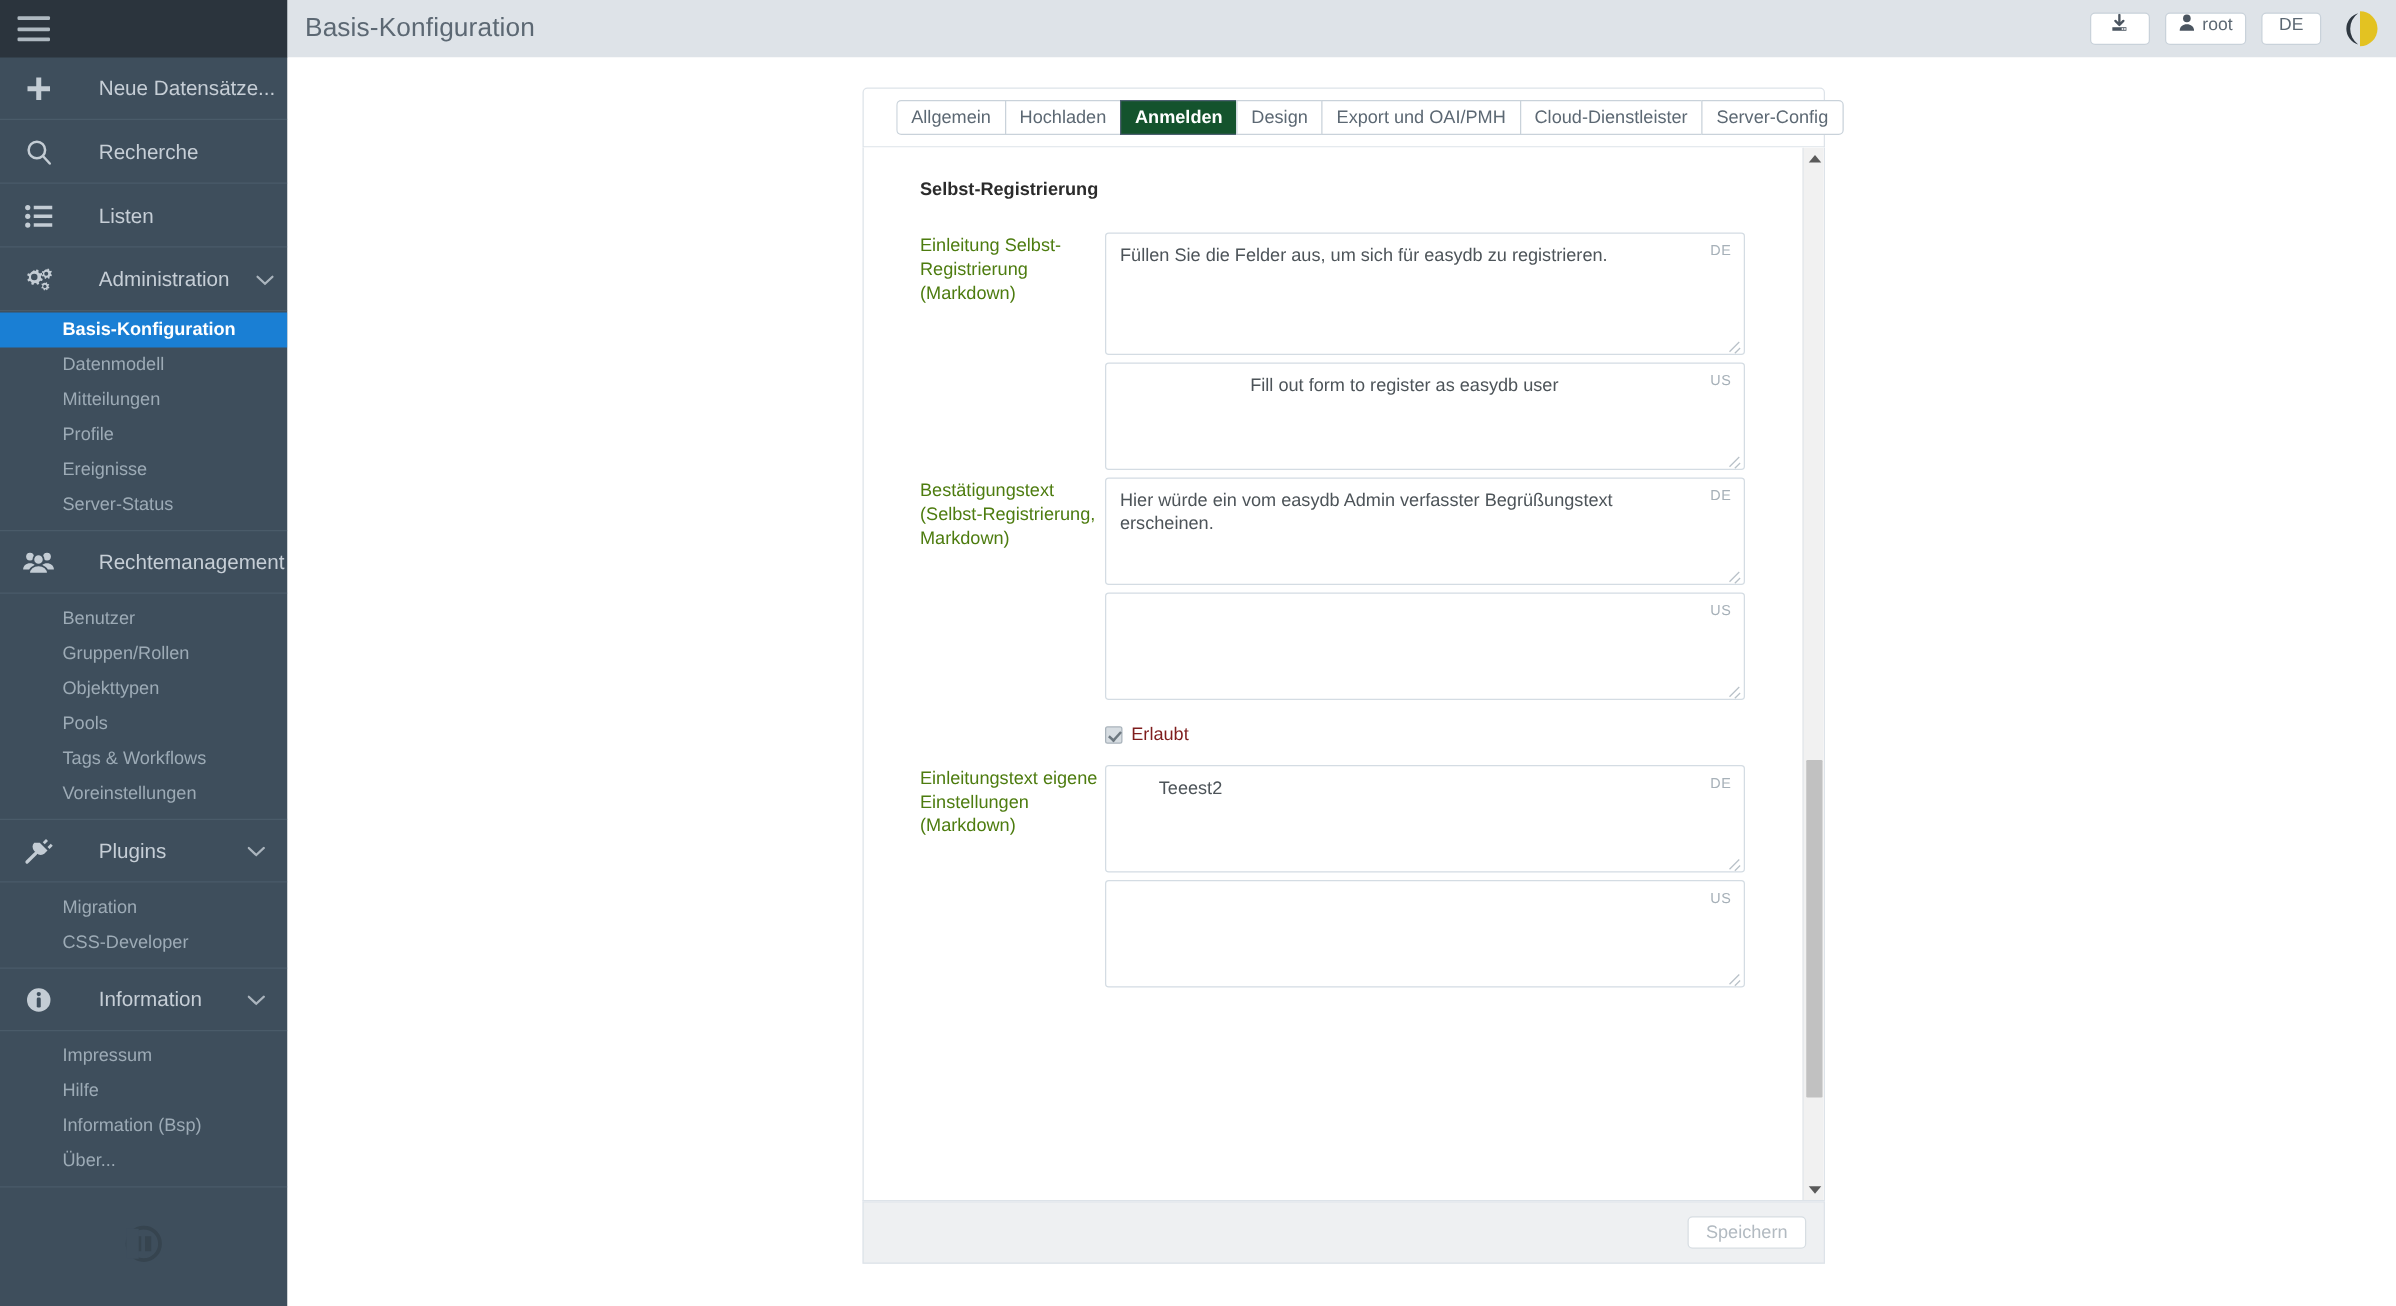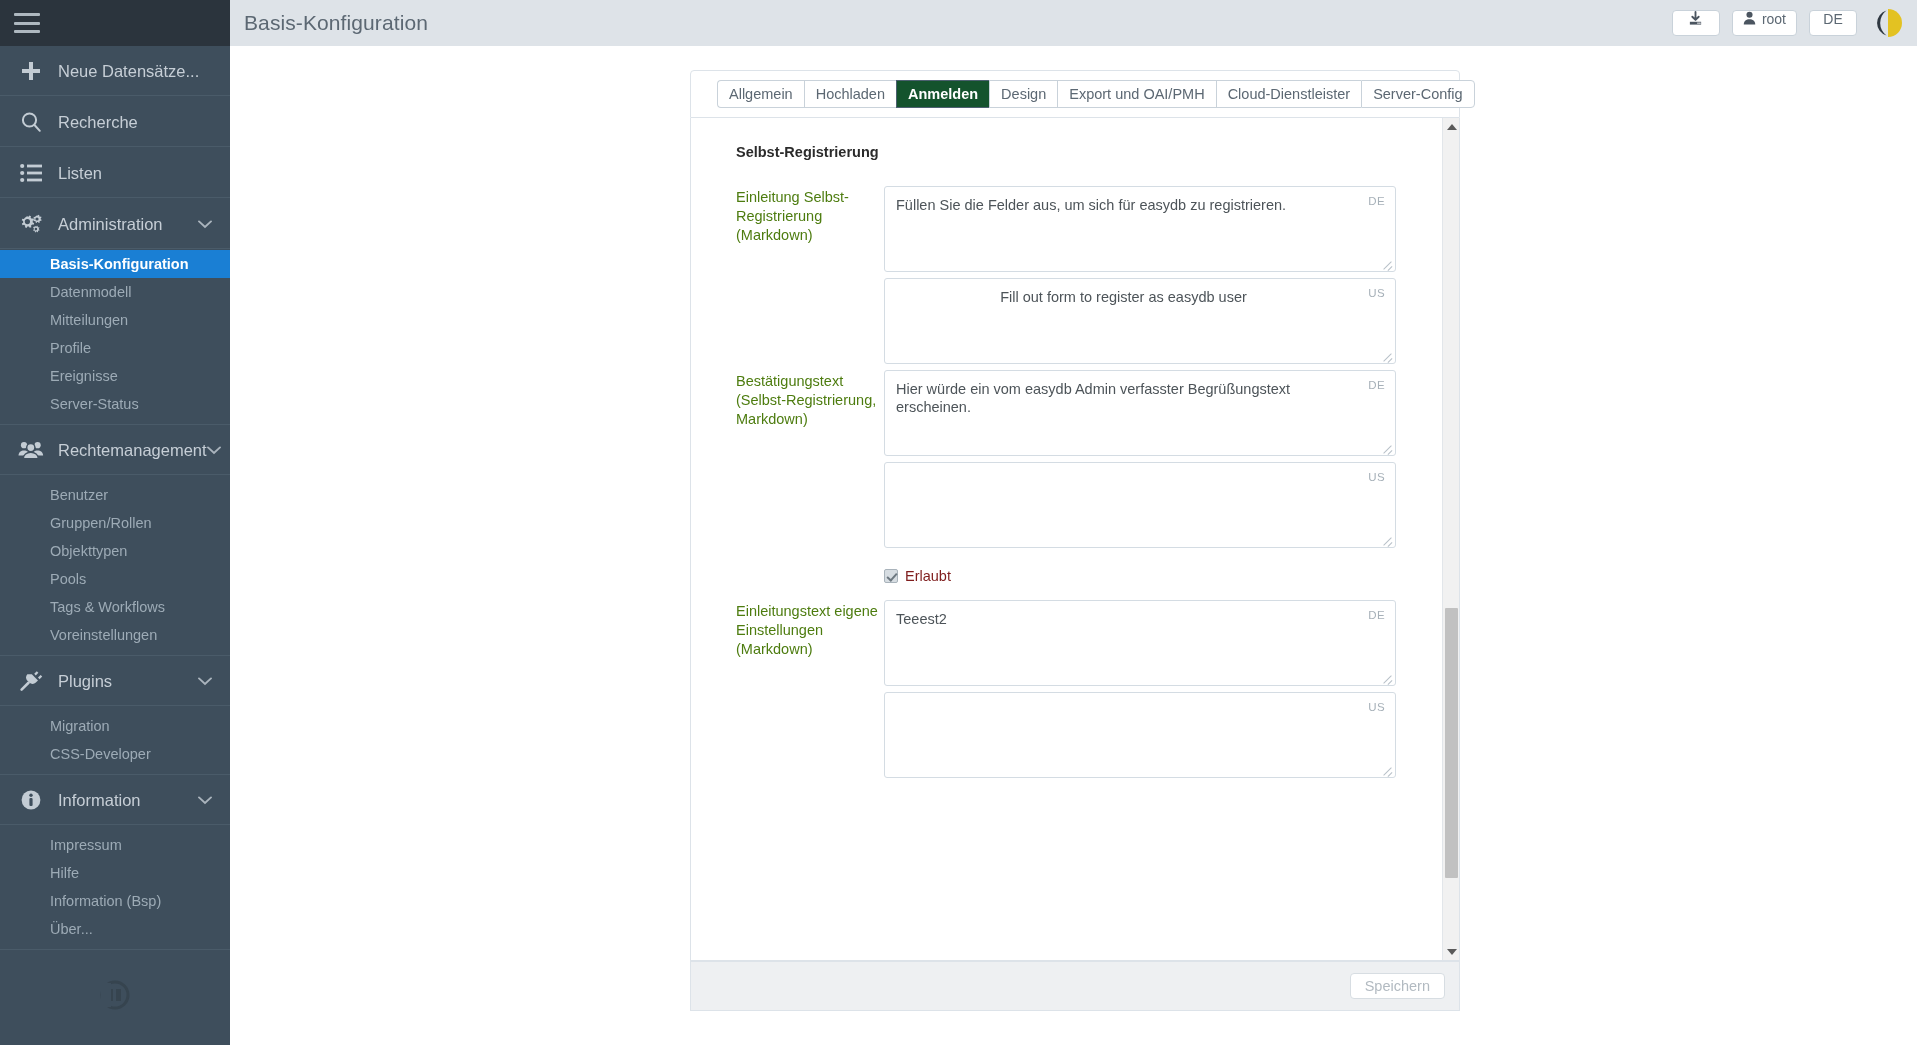--- a/index.html
+++ b/index.html
@@ -28,20 +28,21 @@
   .burger { width: 26px; height: 20px; display: flex; flex-direction: column; justify-content: space-between; cursor: pointer; }
   .burger i { display: block; height: 3px; background: #aeb8c0; border-radius: 1px; }
 
   .nav-group {
     display: flex; align-items: center;
     height: 51px;
     padding-left: 14px;
     border-bottom: 1px solid #46566400;
     position: relative;
     cursor: pointer;
+    gap: 21px;
   }
   .nav-group::after {
     content: ""; position: absolute; left: 0; right: 0; bottom: 0;
     height: 1px; background: #4a5b69;
   }
   .nav-group .ico {
     width: 34px; height: 26px; flex: 0 0 34px;
     display: flex; align-items: center; justify-content: center;
     color: #c3ccd4;
   }
@@ -460,21 +461,21 @@
         <div class="tab">Server-Config</div>
       </div>
 
     <div id="formwrap">
       <div id="formscroll">
         <div class="section-title">Selbst-Registrierung</div>
         <div id="fields-container">
             <div class="field-row">
               <div class="field-label">Einleitung Selbst-Registrierung (Markdown)</div>
               <div class="ta-stack">
-                <div class="ta-box" style="height: 86px;">
+                <div class="ta-box" style="height: 98px;">
                   <div class="ta-text">Füllen Sie die Felder aus, um sich für easydb zu registrieren.</div>
                   <div class="lang">DE</div>
                   <div class="grip"></div>
                 </div>
                 <div class="ta-box" style="height: 86px; text-align: center;">
                   <div class="ta-text">Fill out form to register as easydb user</div>
                   <div class="lang">US</div>
                   <div class="grip"></div>
                 </div>
               </div>
@@ -494,21 +495,21 @@
                 </div>
               </div>
             </div>
             <div class="cb-row">
               <span class="cbox"></span>
               <span class="cb-label">Erlaubt</span>
             </div>
             <div class="field-row">
               <div class="field-label">Einleitungstext eigene Einstellungen (Markdown)</div>
               <div class="ta-stack">
-                <div class="ta-box" style="height: 86px;">
+                <div class="ta-box" style="height: 86px; padding-left: 31px;">
                   <div class="ta-text">Teeest2</div>
                   <div class="lang">DE</div>
                   <div class="grip"></div>
                 </div>
                 <div class="ta-box" style="height: 86px;">
                   <div class="ta-text"></div>
                   <div class="lang">US</div>
                   <div class="grip"></div>
                 </div>
               </div>

